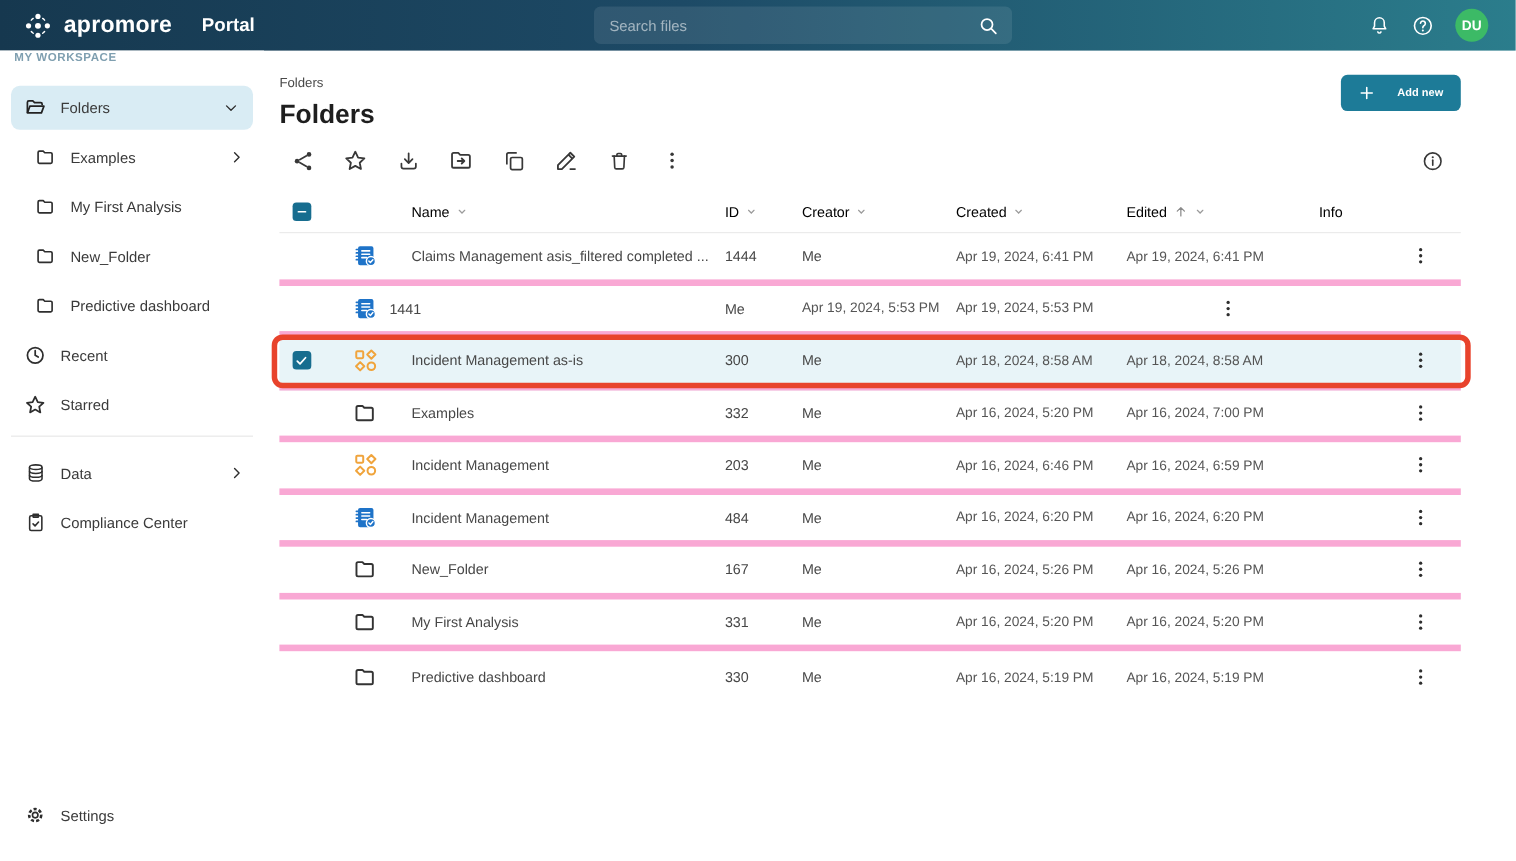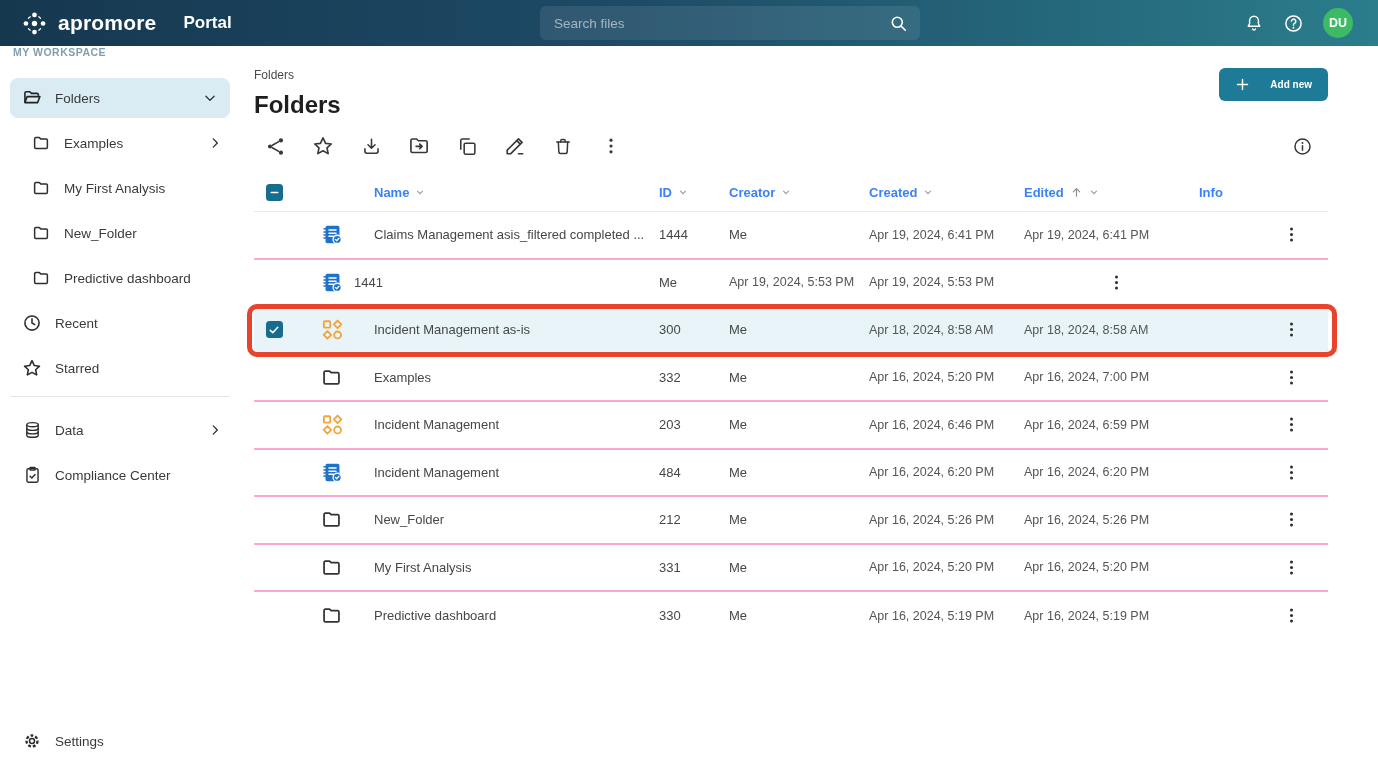--- a/index.html
+++ b/index.html
@@ -54,28 +54,28 @@
 
   .toolbar { margin-top: 15px; display: flex; align-items: center; gap: 24px; padding-left: 9px; }
   .tool { width: 24px; height: 24px; display: flex; align-items: center; justify-content: center;
     color: #383838; cursor: pointer; }
   .tool.info-btn { margin-left: auto; margin-right: 14px; }
 
   
   .table { margin-top: 15px; }
   .grid-row { display: grid; grid-template-columns: 40px 60px 305px 70px 140px 155px 175px 1fr;
     align-items: center; }
-  .thead { height: 38px; font-size: 13px; font-weight: 700; color: #3b82f6; }
+  .thead { height: 38px; font-size: 13px; font-weight: 400; color: #000000; }
   .th { display: flex; align-items: center; gap: 6px; cursor: pointer; }
   .th.name-col, .cell.name { padding-left: 20px; }
   .cb-cell { display: flex; justify-content: center; }
   .checkbox { width: 17px; height: 17px; border-radius: 3.5px; background: #176D8F;
     display: flex; align-items: center; justify-content: center; cursor: pointer; }
   .tbody { border-top: 1px solid #e9e9e9; }
-  .trow { height: 47.5px; border-bottom: 2px solid #f9a8d4; font-size: 13px; color: #474747;
+  .trow { height: 47.5px; border-bottom: 6px solid #f9a8d4; font-size: 13px; color: #474747;
     position: relative; }
   .trow:last-child { border-bottom: none; }
   .trow.selected { background: #E8F4F8; }
   .row-annotation { position: absolute; top: -3px; bottom: -4px; left: -7px; right: -9px;
     border: 5px solid #E8432C; border-radius: 10px; pointer-events: none; z-index: 3; }
   .icon-cell { padding-left: 27px; display: flex; align-items: center; }
   .cell.date { font-size: 12.5px; color: #555; }
   .kebab { margin-left: 80px; width: 24px; height: 24px; display: flex; align-items: center;
     justify-content: center; cursor: pointer; }
 </style>
@@ -539,21 +539,21 @@
             </div>
           </div>
           <div class="grid-row trow">
             <div class="cb-cell"></div>
             <div class="icon-cell">
               <svg width="21" height="21" viewBox="0 0 24 24" fill="none" stroke="#333" stroke-width="2" stroke-linejoin="round">
                 <path d="M3.5 6.2c0-.9.7-1.6 1.6-1.6h4.6l1.9 1.9h7.3c.9 0 1.6.7 1.6 1.6v9.7c0 .9-.7 1.6-1.6 1.6H5.1c-.9 0-1.6-.7-1.6-1.6z"></path>
               </svg>
             </div>
             <div class="cell name">New_Folder</div>
-            <div class="cell">212</div>
+            <div class="cell">167</div>
             <div class="cell">Me</div>
             <div class="cell date">Apr 16, 2024, 5:26 PM</div>
             <div class="cell date">Apr 16, 2024, 5:26 PM</div>
             <div class="cell">
               <span class="kebab">
                 <svg width="19" height="19" viewBox="0 0 24 24" fill="#2e2e2e">
                   <circle cx="12" cy="5" r="1.9"></circle>
                   <circle cx="12" cy="12" r="1.9"></circle>
                   <circle cx="12" cy="19" r="1.9"></circle>
                 </svg>

